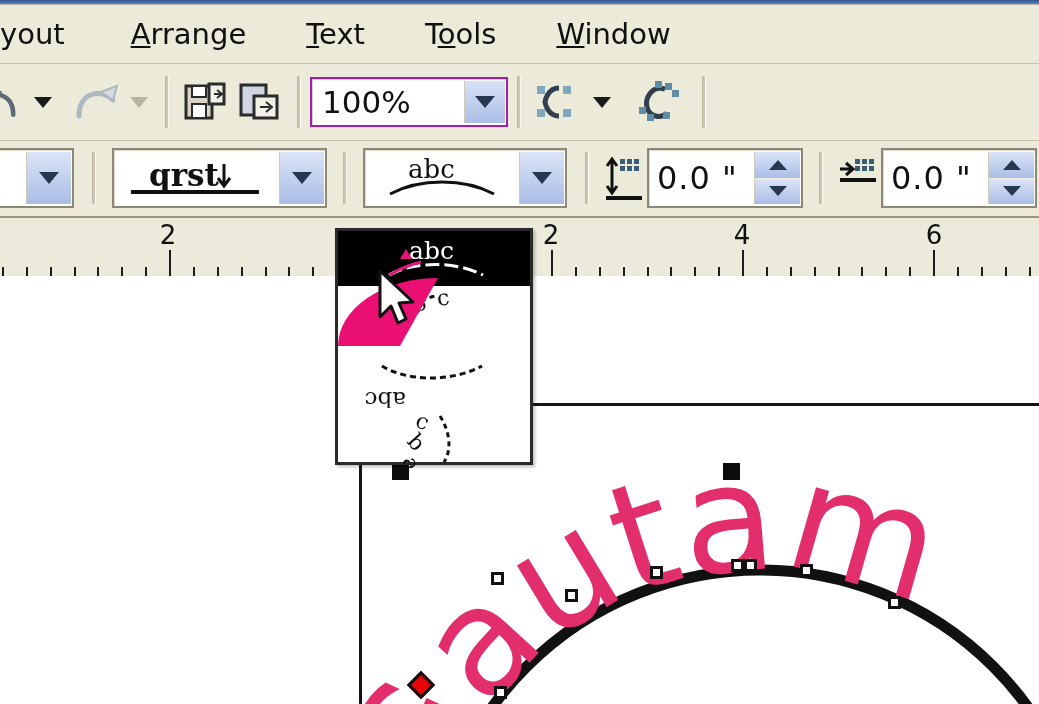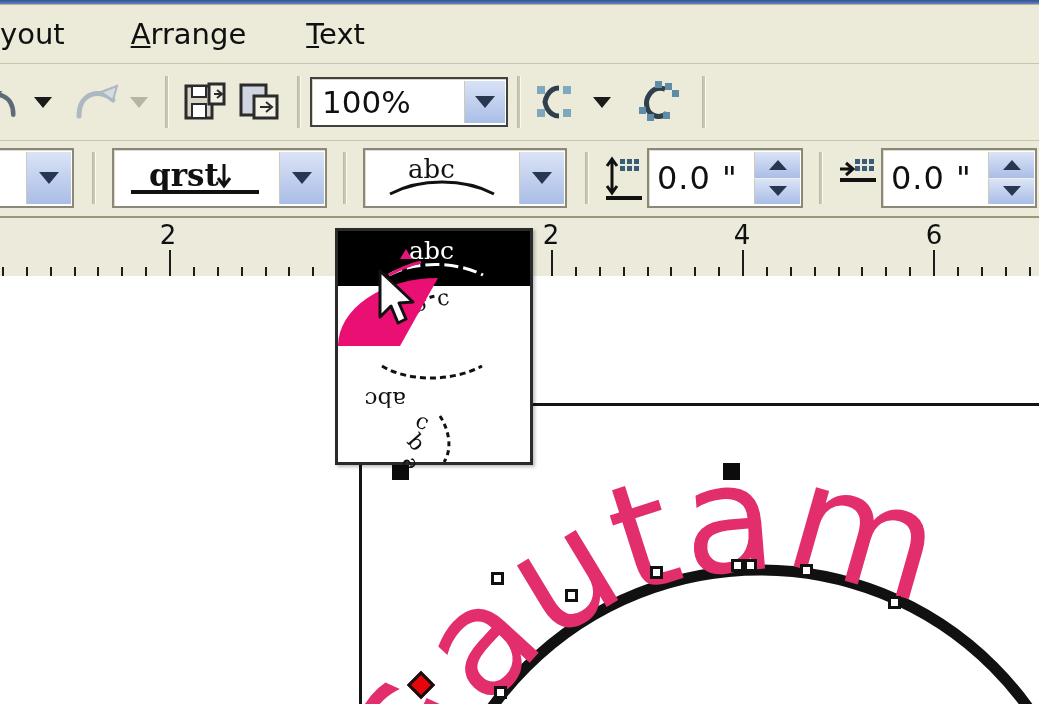--- a/index.html
+++ b/index.html
@@ -32,21 +32,21 @@
     display:flex;align-items:center;}
   .tbicon{width:46px;height:52px;display:flex;align-items:center;justify-content:center;
     position:relative;}
   .sep{width:2px;height:52px;margin:0 9px;background:#cbc7ae;
     border-left:1px solid #bdb9a2;border-right:1px solid #fbfaf2;}
   .caret{width:0;height:0;border-left:9px solid transparent;border-right:9px solid transparent;
     border-top:11px solid #1a1a1a;}
   .caret.dim{border-top-color:#b8b4a2;}
 
   
-  .combo{height:46px;border:2px solid #404040;background:#ffffff;display:flex;align-items:center;
+  .combo{height:46px;border:2px solid #a21caf;background:#ffffff;display:flex;align-items:center;
     box-shadow:inset 1px 1px 0 #d8d4c4;}
   .combo .ctext{flex:1;padding-left:10px;font-size:31px;color:#101010;
     font-family:"DejaVu Sans",sans-serif;white-space:nowrap;}
   .combo .cbtn{width:40px;height:42px;margin:1px;background:linear-gradient(to bottom,#d8e2f6,#aabee6);
     display:flex;align-items:center;justify-content:center;border-left:1px solid #cfcbb8;}
   .vchev{width:0;height:0;border-left:10px solid transparent;border-right:10px solid transparent;
     border-top:12px solid #27374f;}
 
   
   .propbar{position:absolute;left:0;top:141px;width:1039px;height:75px;
@@ -118,20 +118,26 @@
 
   <div class="menubar">
     <div class="menuitem" style="padding-left:0px;">
       <span>yout</span>
     </div>
     <div class="menuitem" style="margin-left:42px;text-align:right;">
       <u>A</u><span>rrange</span>
     </div>
     <div class="menuitem" style="margin-left:36px;">
       <u>T</u><span>ext</span>
+    </div>
+    <div class="menuitem" style="margin-left:36px;">
+      <span>T</span><u>o</u><span>ols</span>
+    </div>
+    <div class="menuitem" style="margin-left:36px;">
+      <u>W</u><span>indow</span>
     </div>
 
   </div>
 
   <div class="toolbar">
     <div class="tb-inner">
 
       <div class="tbicon" style="width:40px;margin-left:-14px;">
         <svg width="44" height="40" viewBox="0 0 44 40">
           <path d="M30 34 C30 12 10 8 4 16" stroke="#5d6a77" stroke-width="5" fill="none" stroke-linecap="round"></path>

